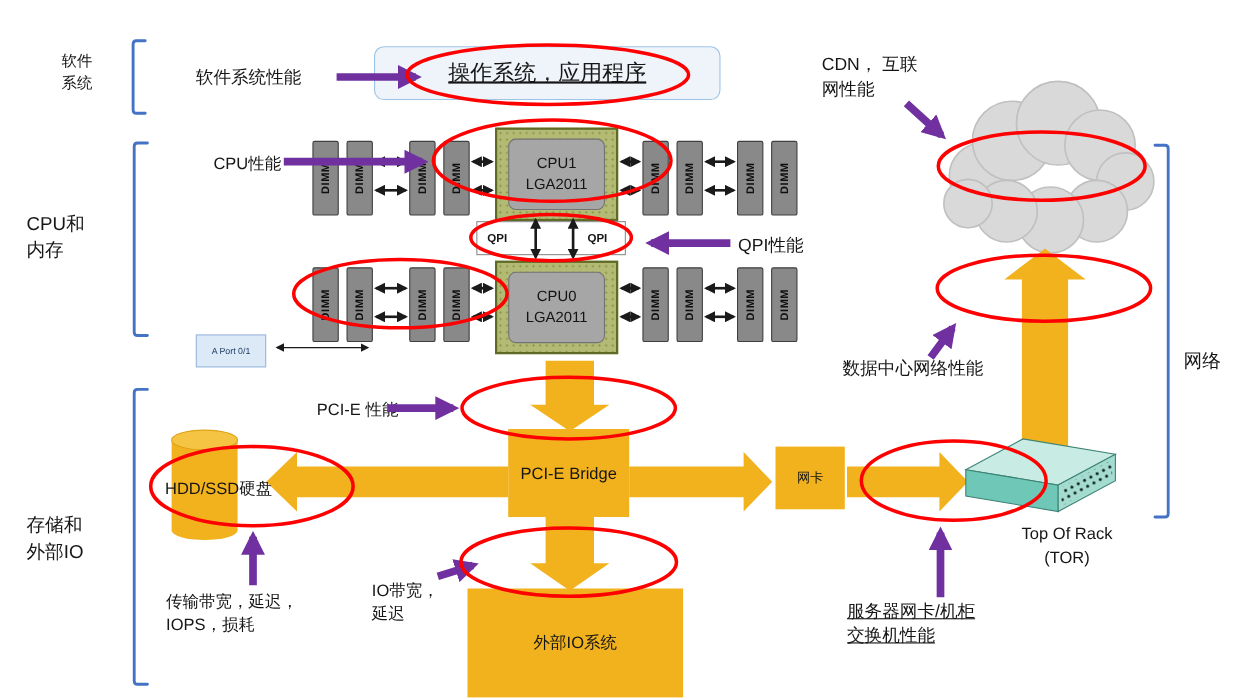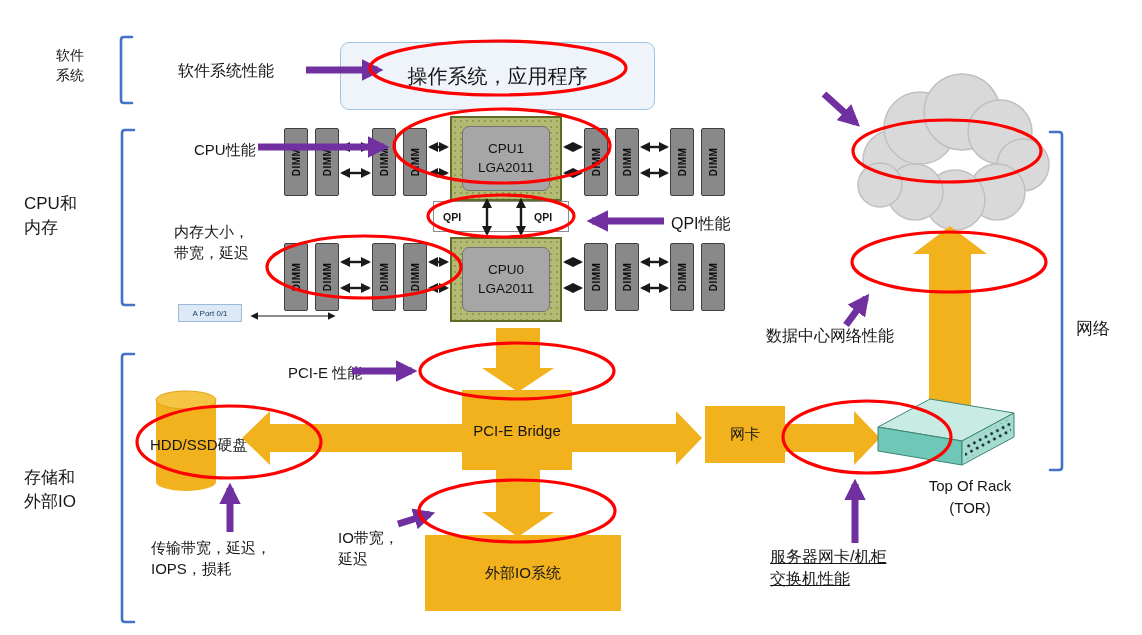--- a/index.html
+++ b/index.html
@@ -113,21 +113,21 @@
 
   <div class="lbl" style="left:36px; top:46px; font-size:14px; text-align:right; width:48px;">软件
 系统</div>
   <div class="lbl" style="left:24px; top:192px; font-size:17px;">CPU和
 内存</div>
   <div class="lbl" style="left:24px; top:466px; font-size:17px;">存储和
 外部IO</div>
   <div class="lbl" style="left:1076px; top:317px; font-size:17px;">网络</div>
 
   <div class="lbl" style="left:178px; top:60px; font-size:16px;">软件系统性能</div>
-  <div class="node osbox" style="left:340px; top:42px; width:315px; height:68px;">操作系统，应用程序</div>
+  <div class="node osbox" style="left:340px; top:42px; width:315px; height:49px;text-decoration:underline;">操作系统，应用程序</div>
 
   <div class="lbl" style="left:194px; top:139px; font-size:15px;">CPU性能</div>
 
   <div class="dimm-group" style="left:284px; top:128px;">
     <div class="dimm">
         <span>DIMM</span>
       </div>
     <div class="dimm">
         <span>DIMM</span>
       </div>
@@ -161,22 +161,20 @@
     <div class="chip-core">CPU1
 LGA2011</div>
   </div>
 
   <div class="node qpibox" style="left:433px; top:201px; width:136px; height:31px;">
     <span class="qpitxt" style="left:9px;">QPI</span>
     <span class="qpitxt" style="left:100px;">QPI</span>
   </div>
 
   <div class="lbl" style="left:671px; top:213px; font-size:16px;">QPI性能</div>
-  <div class="lbl" style="left:174px; top:221px; font-size:15px;">内存大小，
-带宽，延迟</div>
 
   <div class="dimm-group" style="left:284px; top:243px;">
     <div class="dimm">
         <span>DIMM</span>
       </div>
     <div class="dimm">
         <span>DIMM</span>
       </div>
   </div>
   <div class="dimm-group" style="left:372px; top:243px;">
@@ -202,37 +200,39 @@
     <div class="dimm">
         <span>DIMM</span>
       </div>
   </div>
 
   <div class="chip" style="left:450px; top:237px;">
     <div class="chip-core">CPU0
 LGA2011</div>
   </div>
 
-  <div class="node frag" style="left:178px; top:304px; width:64px; height:18px;">A Port 0/1</div>
+  <div class="node frag" style="left:178px; top:304px; width:64px; height:30px;">A Port 0/1</div>
 
   <div class="lbl" style="left:288px; top:362px; font-size:15px;">PCI-E 性能</div>
   <div class="node gold" style="left:462px; top:390px; width:110px; height:80px; font-size:15px;">PCI-E Bridge</div>
   <div class="lbl" style="left:150px; top:434px; font-size:15px; z-index:1;">HDD/SSD硬盘</div>
   <div class="lbl" style="left:151px; top:537px; font-size:15px;">传输带宽，延迟，
 IOPS，损耗</div>
   <div class="lbl" style="left:338px; top:527px; font-size:15px;">IO带宽，
 延迟</div>
-  <div class="node gold" style="left:425px; top:535px; width:196px; height:76px; font-size:15px;">外部IO系统</div>
-
-  <div class="node gold" style="left:705px; top:406px; width:80px; height:57px; font-size:15px;">网卡</div>
+  <div class="node gold" style="left:425px; top:535px; width:196px; height:99px; font-size:15px;">外部IO系统</div>
+
+  <div class="node gold" style="left:705px; top:406px; width:63px; height:57px; font-size:12px;">网卡</div>
   <div class="node" style="left:905px; top:473px; width:130px; height:48px; font-size:15px; line-height:1.5;">Top Of Rack
 (TOR)</div>
   <div class="lbl" style="left:770px; top:546px; font-size:16px;text-decoration:underline;">服务器网卡/机柜
 交换机性能</div>
   <div class="lbl" style="left:766px; top:325px; font-size:16px;">数据中心网络性能</div>
+  <div class="lbl" style="left:747px; top:49px; font-size:16px;">CDN， 互联
+网性能</div>
 
   <svg class="layer z2" width="1142" height="635" viewBox="0 0 1142 635">
     <defs>
       <marker id="mQ" viewBox="0 0 10 10" markerWidth="4.2" markerHeight="4.2" refX="8" refY="5" orient="auto-start-reverse">
         <path d="M0,0L10,5L0,10z" fill="#1a1a1a"></path>
       </marker>
       <marker id="mP" viewBox="0 0 10 10" markerWidth="3.1" markerHeight="3.1" refX="7.5" refY="5" orient="auto">
         <path d="M0,0L10,5L0,10z" fill="#7030A0"></path>
       </marker>
     </defs>

